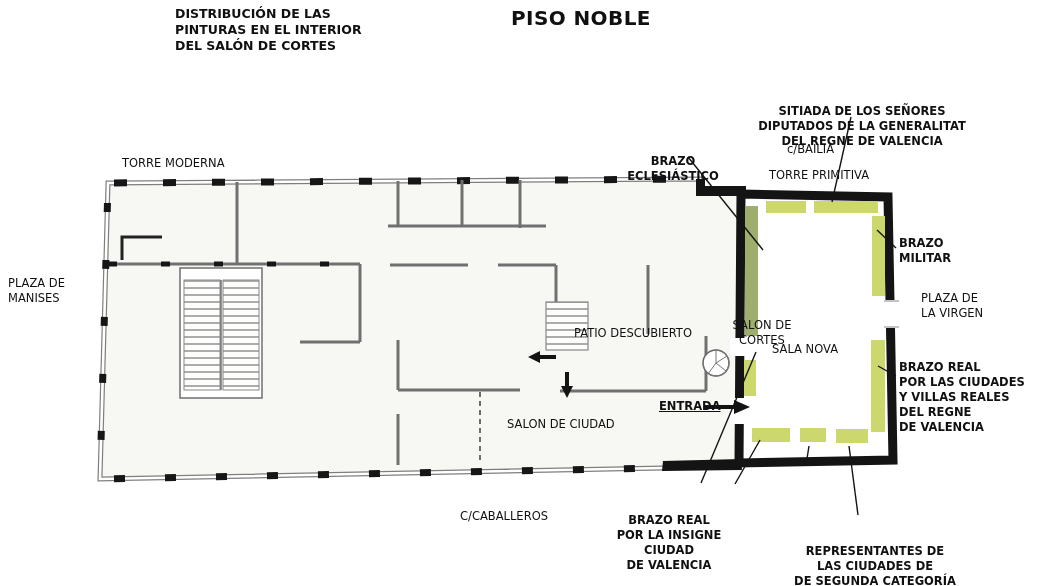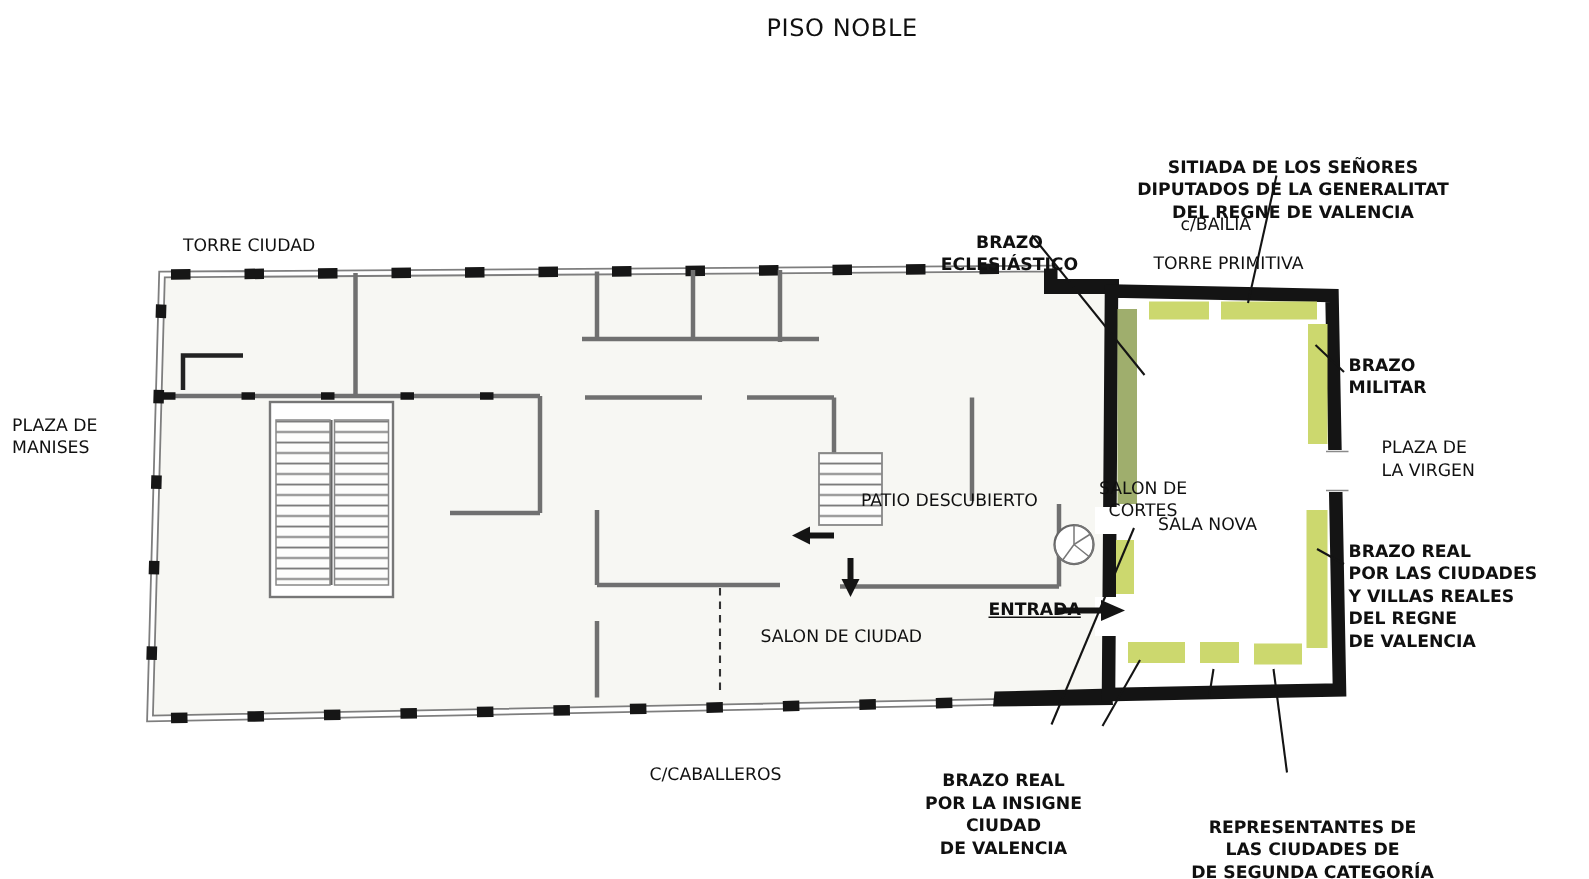--- a/index.html
+++ b/index.html
@@ -2,21 +2,21 @@
 <html style="--paint-yg: #ccd86e; --paint-olive: #9fae6d;"><head>
 <meta charset="utf-8">
 <style>
   html,body{margin:0;padding:0;background:#fff;}
   #stage{position:relative;width:1059px;height:586px;background:#ffffff;overflow:hidden;
          font-family:"DejaVu Sans","Liberation Sans",sans-serif;color:#111;}
   #plan-svg{position:absolute;left:0;top:0;width:1059px;height:586px;}
   .lbl{position:absolute;font-size:11.5px;line-height:15px;color:#101010;white-space:pre-line;}
   .bold{font-weight:bold;}
   .ctr{text-align:center;margin-top:28px;}
-  .title{font-size:16px;font-weight:normal;letter-spacing:.4px;}
+  .title{font-size:20px;font-weight:bold;letter-spacing:.4px;}
   .legend{font-size:12.5px;font-weight:bold;line-height:16px;}
   
   .wall-fill{fill:#f7f7f3;stroke:#7e7e7e;stroke-width:5;}
   .wall-core{fill:none;stroke:#ffffff;stroke-width:2.6;}
   .pier{fill:none;stroke:#161616;stroke-width:7;}
   .iw{stroke:#707070;stroke-width:3;fill:none;}
   .pier-int{stroke:#161616;stroke-width:5;fill:none;}
   .dashedline{stroke:#333;stroke-width:1.4;stroke-dasharray:5 4;fill:none;}
   .thinline{stroke:#8a8a8a;stroke-width:1;}
   .band-yg{fill:var(--paint-yg,#ccd86e);}
@@ -132,23 +132,26 @@
     <g>
       <line class="arrowline" x1="556" y1="357" x2="540" y2="357"></line>
       <polygon class="arrowhead" points="540,351 528,357 540,363"></polygon>
       <line class="arrowline" x1="567" y1="372" x2="567" y2="386"></line>
       <polygon class="arrowhead" points="561,386 567,398 573,386"></polygon>
       <line class="arrowline" x1="704" y1="407" x2="734" y2="407"></line>
       <polygon class="arrowhead" points="734,400 750,407 734,414"></polygon>
     </g>
   </svg>
 
+  <div class="lbl legend" style="left:175px;top:6px;">DISTRIBUCIÓN DE LAS
+PINTURAS EN EL INTERIOR
+DEL SALÓN DE CORTES</div>
   <div class="lbl title" style="left:511px;top:11px;">PISO NOBLE</div>
 
-  <div class="lbl" style="left:122px;top:156px;">TORRE CIUDAD</div>
+  <div class="lbl" style="left:122px;top:156px;">TORRE MODERNA</div>
   <div class="lbl" style="left:8px;top:276px;">PLAZA DE
 MANISES</div>
 
   <div class="lbl bold ctr" style="left:752px;top:76px;width:220px;">SITIADA DE LOS SEÑORES
 DIPUTADOS DE LA GENERALITAT
 DEL REGNE DE VALENCIA</div>
   <div class="lbl bold ctr" style="left:626px;top:126px;width:94px;">BRAZO
 ECLESIÁSTICO</div>
   <div class="lbl" style="left:787px;top:142px;">c/BAILIA</div>
   <div class="lbl" style="left:769px;top:168px;">TORRE PRIMITIVA</div>
@@ -165,21 +168,21 @@
   <div class="lbl" style="left:574px;top:326px;text-align:right;">PATIO DESCUBIERTO</div>
 
   <div class="lbl bold" style="left:659px;top:399px;text-decoration:underline;">ENTRADA</div>
   <div class="lbl bold" style="left:899px;top:360px;">BRAZO REAL
 POR LAS CIUDADES
 Y VILLAS REALES
 DEL REGNE
 DE VALENCIA</div>
 
   <div class="lbl" style="left:507px;top:417px;">SALON DE CIUDAD</div>
-  <div class="lbl" style="left:433px;top:509px;">C/CABALLEROS</div>
+  <div class="lbl" style="left:460px;top:509px;">C/CABALLEROS</div>
 
   <div class="lbl bold ctr" style="left:594px;top:485px;width:150px;">BRAZO REAL
 POR LA INSIGNE CIUDAD
 DE VALENCIA</div>
   <div class="lbl bold ctr" style="left:790px;top:516px;width:170px;">REPRESENTANTES DE
 LAS CIUDADES DE
 DE SEGUNDA CATEGORÍA</div>
 
 </div>
 

